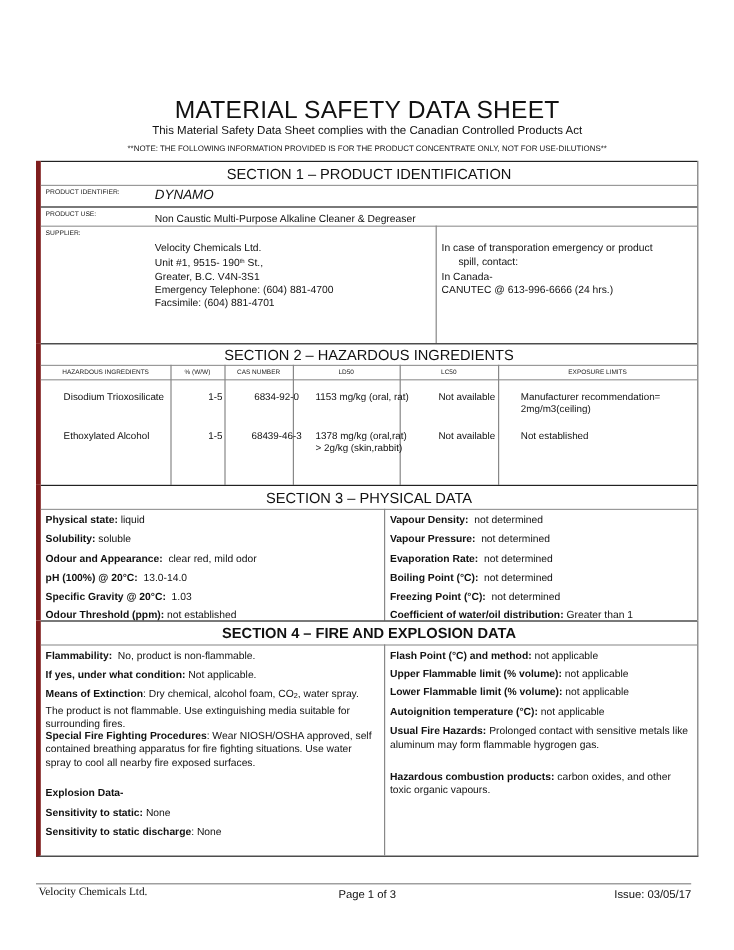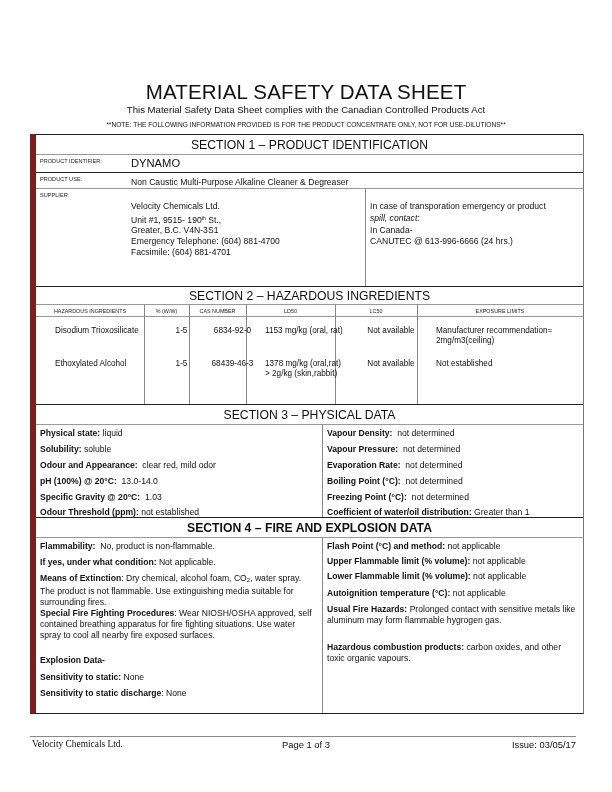--- a/index.html
+++ b/index.html
@@ -5,32 +5,32 @@
   html, body { margin: 0; padding: 0; background: #ffffff; }
   body { width: 612px; height: 792px; position: relative; overflow: hidden;
          font-family: "Liberation Sans", sans-serif; color: #111; }
   .title { position: absolute; top: 80px; left: 0; width: 612px; text-align: center;
            font-size: 20.5px; letter-spacing: 0.2px; color: #111; }
   .subtitle { position: absolute; top: 104px; left: 0; width: 612px; text-align: center;
               font-size: 9.6px; color: #111; }
   .note { position: absolute; top: 121px; left: 0; width: 612px; text-align: center;
           font-size: 6.6px; color: #111; }
 
-  .box { position: absolute; left: 30px; width: 547px; border-left: 6px solid #7f1d1d;
+  .box { position: absolute; left: 30px; width: 547px; border-left: 4px solid #7f1d1d;
          border-right: 1px solid #777; }
   .hline { position: absolute; left: 0; right: 0; height: 0; }
   .thick { border-top: 1.2px solid #222; }
   .thin  { border-top: 1px solid #999; }
   .vline { position: absolute; width: 0; border-left: 1px solid #888; }
 
   .sec-head { position: absolute; left: 0; right: 0; text-align: center; font-size: 12.2px;
               color: #111; }
   .lbl { position: absolute; font-size: 5.6px; color: #222; text-transform: uppercase; }
   .val { position: absolute; font-size: 8.6px; color: #111; line-height: 11px; }
-  .big { font-size: 11.2px; }
+  .big { font-size: 11.2px; font-style: italic; }
   .th { position: absolute; font-size: 5.4px; text-align: center; color: #222; }
   .td { position: absolute; font-size: 8.2px; line-height: 10.5px; color: #111; padding-left: 15px; }
   .c { text-align: center; }
   .row { position: absolute; font-size: 8.6px; color: #111; white-space: nowrap; }
   .row b { font-weight: bold; }
   .para { position: absolute; font-size: 8.6px; line-height: 11px; color: #111; }
   .para b { font-weight: bold; }
   sup { font-size: 5px; vertical-align: 3px; }
   sub { font-size: 6px; vertical-align: -1px; }
 
@@ -60,21 +60,21 @@
   <div class="vline" style="left:329px;top:54px;height:98px;"></div>
   <div>
     <div class="val" style="left:95px;top:67px;">Velocity Chemicals Ltd.</div>
     <div class="val" style="left:95px;top:79px;"><span>Unit #1, 9515- 190</span><sup>th</sup><span> St.,</span></div>
     <div class="val" style="left:95px;top:91px;">Greater, B.C. V4N-3S1</div>
     <div class="val" style="left:95px;top:102px;">Emergency Telephone: (604) 881-4700</div>
     <div class="val" style="left:95px;top:113px;">Facsimile: (604) 881-4701</div>
   </div>
   <div>
     <div class="val" style="left:334px;top:67px;">In case of transporation emergency or product</div>
-    <div class="val" style="left:334px;top:79px;font-style:italic;">spill, contact:</div>
+    <div class="val" style="left:348px;top:79px;">spill, contact:</div>
     <div class="val" style="left:334px;top:91px;">In Canada-</div>
     <div class="val" style="left:334px;top:102px;text-align:center;">CANUTEC @ 613-996-6666 (24 hrs.)</div>
   </div>
 </div>
 
 <div class="box" style="top:286px;height:118px;">
   <div class="hline thick" style="top:0;"></div>
   <div class="sec-head" style="top:3px;">SECTION 2 – HAZARDOUS INGREDIENTS</div>
   <div class="hline thin" style="top:18px;"></div>
   <div class="hline thin" style="top:30px;"></div>

